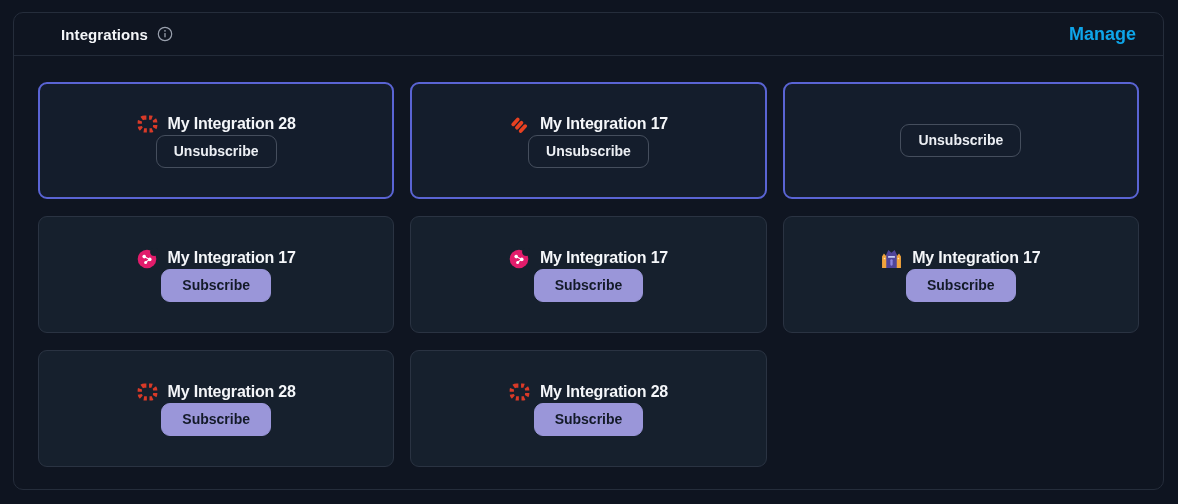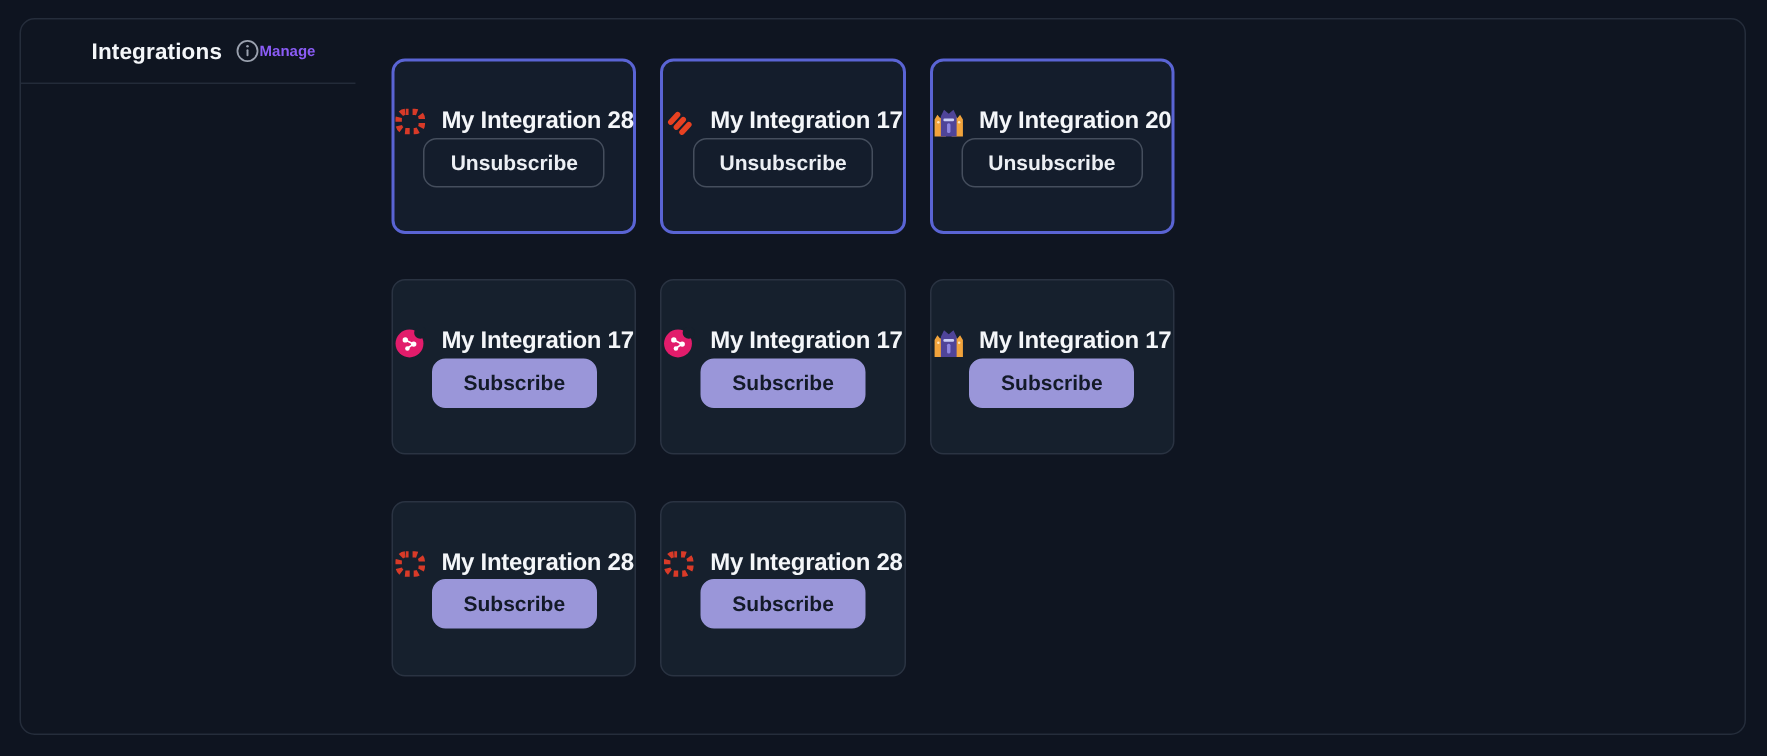--- a/index.html
+++ b/index.html
@@ -13,20 +13,21 @@
   }
   .panel {
     position: absolute;
     left: 13px; top: 12px;
     width: 1151px; height: 478px;
     border: 1px solid #252d3b;
     border-radius: 10px;
     background: #0f1521;
     box-sizing: border-box;
     display: flex;
+    flex-direction: column;
   }
   .panel-header {
     height: 43px;
     flex: 0 0 43px;
     border-bottom: 1px solid #232b39;
     display: flex;
     align-items: center;
     padding: 0 27px 0 47px;
     box-sizing: border-box;
   }
@@ -37,22 +38,22 @@
     letter-spacing: 0.1px;
   }
   .info-icon {
     margin-left: 9px;
     width: 16px; height: 16px;
     display: inline-flex;
     cursor: pointer;
   }
   .manage-link {
     margin-left: auto;
-    color: #8b5cf6;
-    font-size: 10px;
+    color: #0ea5e9;
+    font-size: 18px;
     font-weight: 700;
     cursor: pointer;
   }
   .cards-grid {
     padding: 26px 24px 25px 24px;
     display: grid;
     grid-template-columns: repeat(3, 1fr);
     column-gap: 16px;
     row-gap: 17px;
   }
@@ -149,34 +150,20 @@
                 <line x1="14" y1="20.5" x2="19.5" y2="14.5"></line>
               </g>
             </svg>
           </span>
       <span class="card-title">My Integration 17</span>
     </div>
     <button class="card-btn btn-unsubscribe">Unsubscribe</button>
   </div>
 
   <div class="card subscribed">
-    <div class="card-title-row">
-      <span class="card-icon">
-            <svg viewBox="0 0 20 20" width="21" height="21">
-              <path d="M1 8.2 L2.8 5.2 L4.6 7.4 L6.4 5.2 L8.2 8.2 V19 H1 Z" fill="#f1a33c"></path>
-              <path d="M11.8 8.2 L13.6 5.2 L15.4 7.4 L17.2 5.2 L19 8.2 V19 H11.8 Z" fill="#f1a33c"></path>
-              <path d="M5 6.2 L7 2 L10 4.6 L13 2 L15 6.2 V19 H5 Z" fill="#4f4499"></path>
-              <rect x="6.6" y="7.6" width="6.8" height="1.7" rx="0.8" fill="#c9cdf5"></rect>
-              <rect x="8.9" y="10.6" width="2.2" height="6.2" rx="1" fill="#8d85e0"></rect>
-              <rect x="2.6" y="9.2" width="1.6" height="1.6" rx="0.8" fill="#fde3b8"></rect>
-              <rect x="15.8" y="9.2" width="1.6" height="1.6" rx="0.8" fill="#fde3b8"></rect>
-            </svg>
-          </span>
-      <span class="card-title">My Integration 20</span>
-    </div>
     <button class="card-btn btn-unsubscribe">Unsubscribe</button>
   </div>
 
   <div class="card">
     <div class="card-title-row">
       <span class="card-icon">
             <svg viewBox="0 0 21 21" width="21" height="21">
               <circle cx="10" cy="11" r="9.3" fill="#e21c6b"></circle>
               <circle cx="17.2" cy="3.8" r="4.1" fill="#16202d"></circle>
               <g stroke="#ffffff" stroke-width="1.1">

